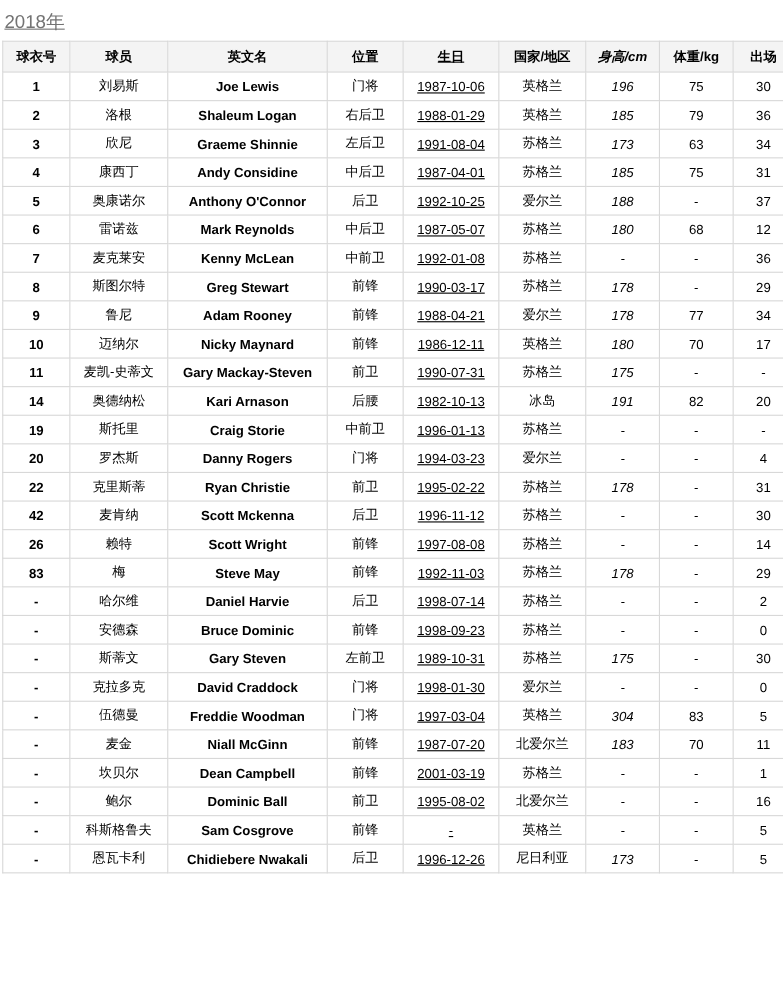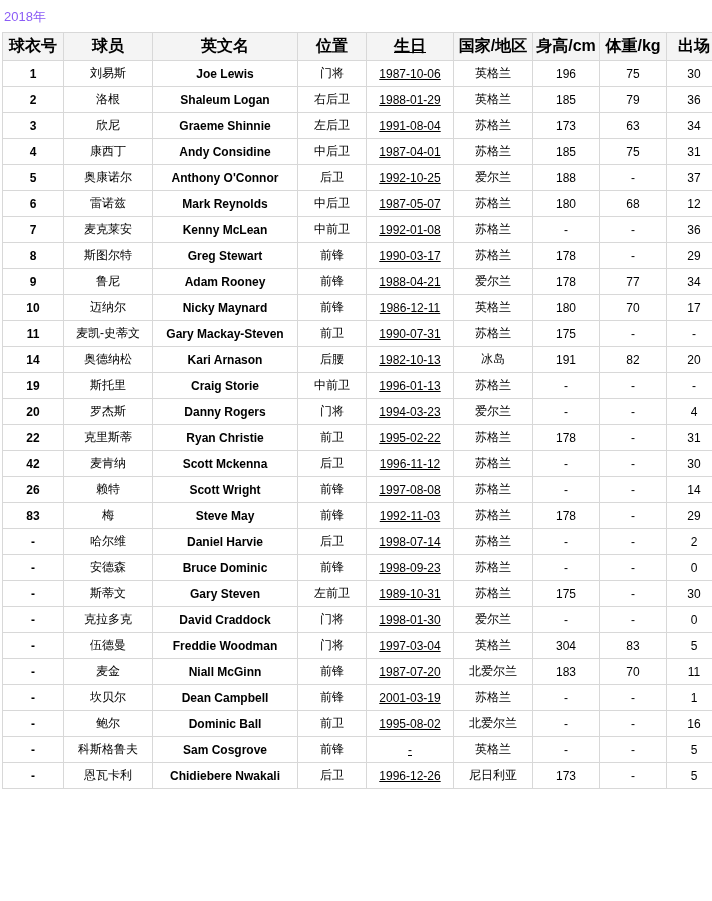--- a/index.html
+++ b/index.html
@@ -11,58 +11,59 @@
     width: 712px;
     height: 901px;
     font-family: "Liberation Sans", sans-serif;
     color: #000000;
     overflow: hidden;
   }
   .page {
     padding: 6px 0 0 0;
   }
   .caption {
-    font-size: 13px;
-    color: #8b5cf6;
+    font-size: 17px;
+    color: #737373;
     padding: 2px 0 6px 4px;
     font-family: "Liberation Sans", sans-serif;
+    text-decoration: underline;
   }
   table.squad {
     border-collapse: collapse;
     width: 708px;
     margin-left: 2px;
     table-layout: fixed;
   }
   table.squad th, table.squad td {
     border: 1px solid #d8d8d8;
     font-size: 12px;
     text-align: center;
     vertical-align: middle;
     height: 25px;
     padding: 0 2px;
     white-space: nowrap;
     overflow: hidden;
   }
   table.squad thead th {
     background: #f4f4f4;
     font-weight: bold;
-    font-size: 16px;
+    font-size: 12px;
     height: 27px;
     color: #000;
   }
   table.squad tbody td {
     background: #ffffff;
   }
   td.num, th.num { width: 56px; font-weight: bold; }
   td.name, th.name { width: 84px; }
   td.ename, th.ename { width: 140px; font-weight: bold; }
   td.pos, th.pos { width: 64px; }
   td.bday, th.bday { width: 82px; text-decoration: underline; }
   td.country, th.country { width: 74px; }
-  td.height, th.height { width: 62px; }
+  td.height, th.height { width: 62px; font-style: italic; }
   td.weight, th.weight { width: 62px; }
   td.apps, th.apps { width: 50px; }
   td.num { font-weight: bold; }
 </style>
 </head>
 <body>
 
 <div class="page">
   <div class="caption">2018年</div>
   <table class="squad">

